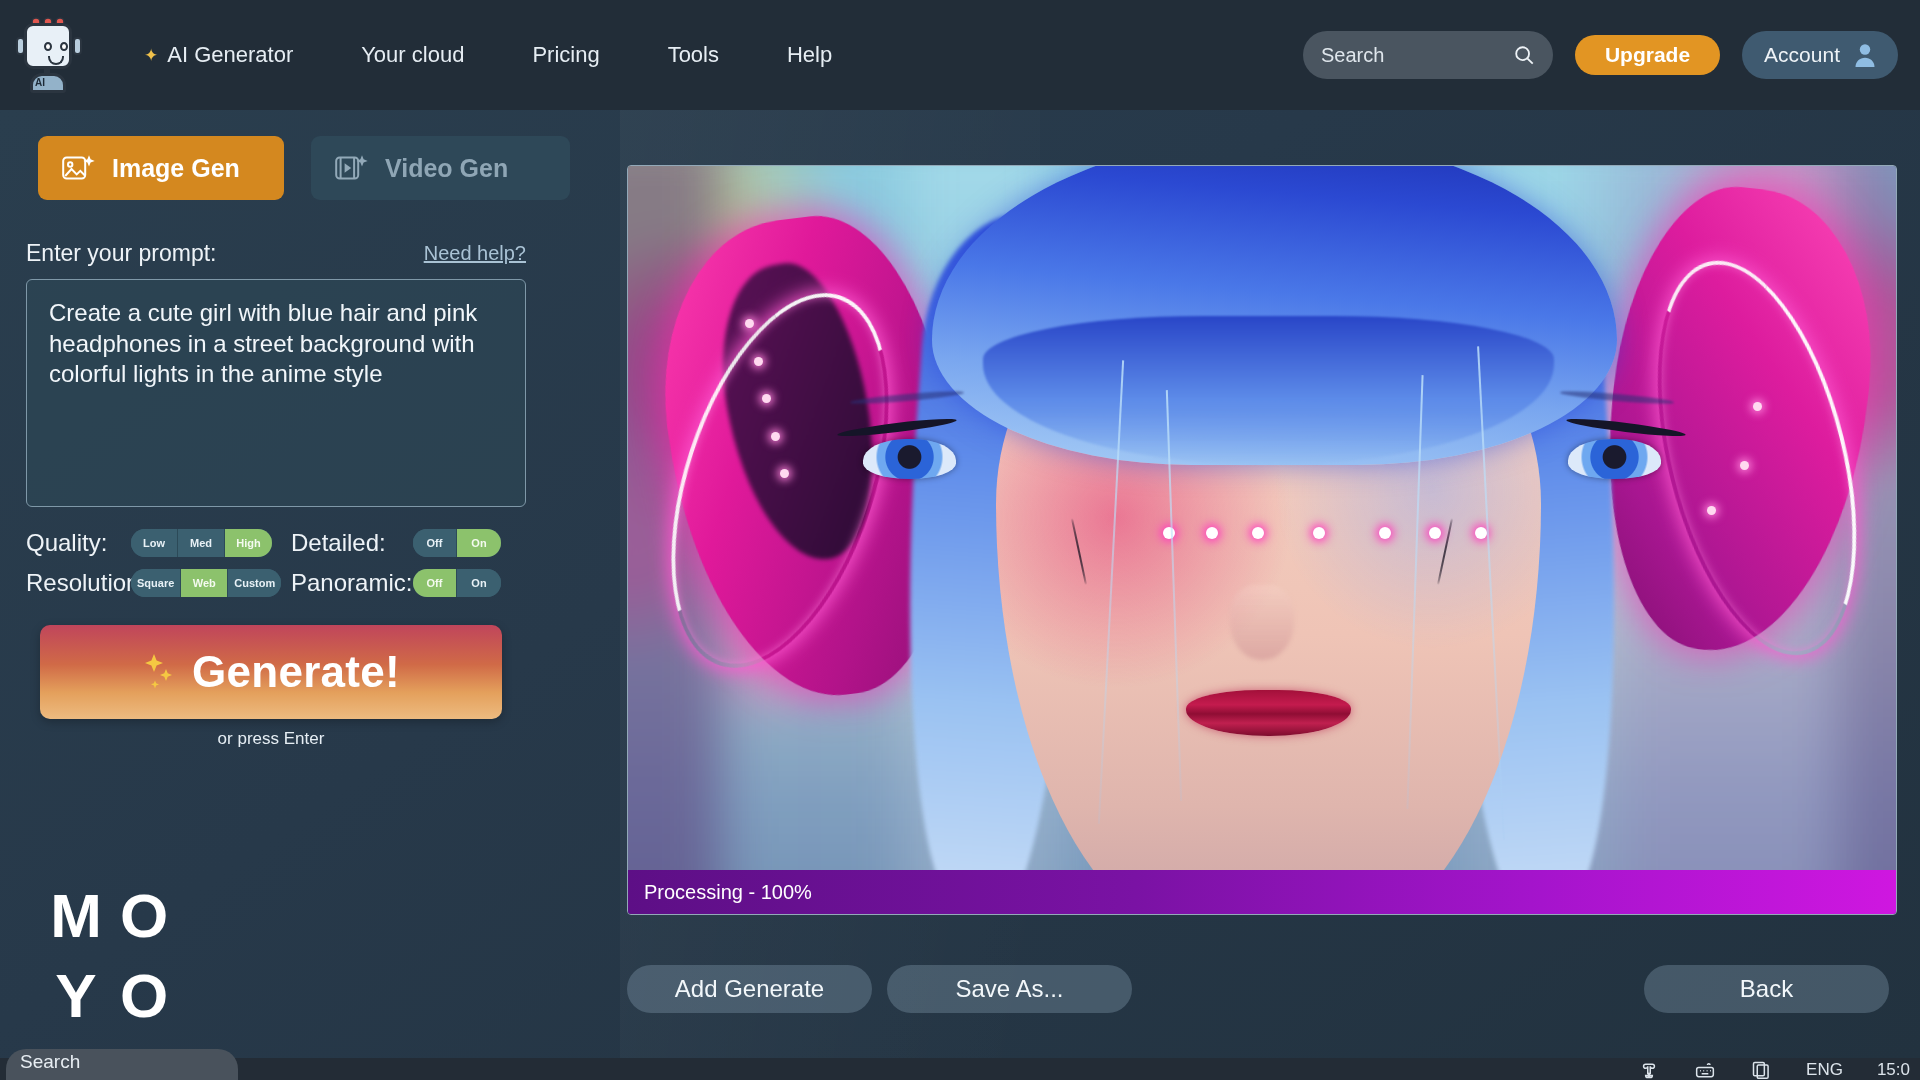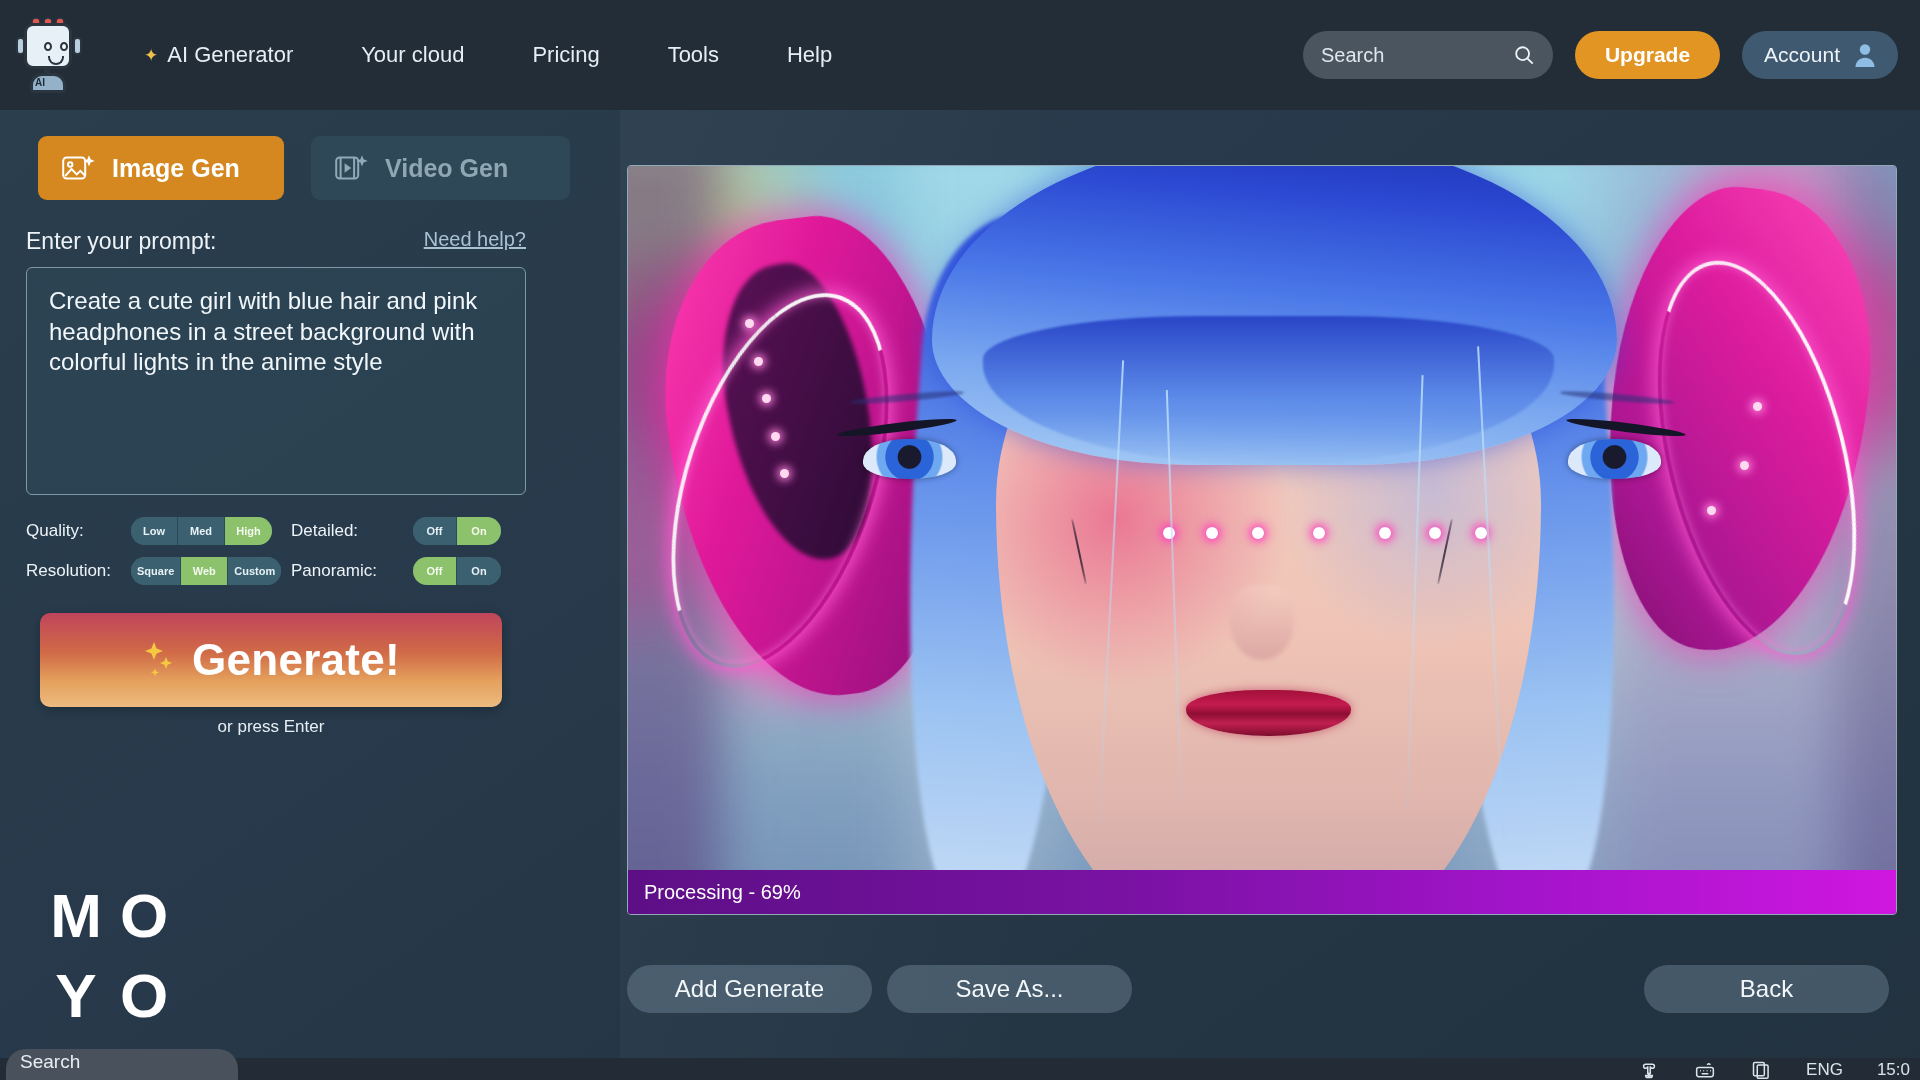--- a/index.html
+++ b/index.html
@@ -79,21 +79,21 @@
   .search-box {
     width: 250px; height: 48px;
     background: #4a5560;
     border-radius: 24px;
     display: flex; align-items: center;
     padding: 0 18px;
   }
   .search-box .ph { color: #dfe6ec; font-size: 20px; flex: 1; }
   .search-icon { width: 22px; height: 22px; flex: 0 0 auto; }
   .btn-upgrade {
-    height: 48px; padding: 0 30px;
+    height: 40px; padding: 0 30px;
     background: #e29523;
     border-radius: 24px;
     color: #ffffff; font-size: 21px; font-weight: bold;
     display: flex; align-items: center; justify-content: center;
     cursor: pointer;
   }
   .btn-account {
     height: 48px; padding: 0 22px;
     background: #3f5a70;
     border-radius: 24px;
@@ -127,22 +127,22 @@
     display: flex; align-items: center; gap: 16px;
     padding: 0 24px;
     font-size: 25px; font-weight: bold;
     cursor: pointer;
   }
   .mode-tab.active { background: #d4881f; color: #ffffff; width: 246px; }
   .mode-tab.inactive { background: #2e4858; color: #8fa6b5; width: 259px; font-weight: bold; }
   .mode-icon { width: 34px; height: 30px; flex: 0 0 auto; }
 
   .prompt-head {
-    margin-top: 28px;
-    display: flex; align-items: flex-start;
+    margin-top: 40px;
+    display: flex; align-items: center;
     width: 500px;
   }
   .prompt-label { font-size: 23px; color: #eef3f7; }
   .need-help {
     margin-left: auto;
     font-size: 20px; color: #a9c2d4;
     text-decoration: underline;
     cursor: pointer;
   }
   .prompt-box {
@@ -160,21 +160,21 @@
   }
 
   
   .settings {
     margin-top: 22px;
     display: grid;
     grid-template-columns: 105px 160px 122px 130px;
     row-gap: 12px;
     align-items: center;
   }
-  .set-label { font-size: 17px; color: #eef3f7; white-space: nowrap; }
+  .set-label { font-size: 24px; color: #eef3f7; white-space: nowrap; }
   .seg {
     display: flex;
     height: 28px;
     border-radius: 14px;
     overflow: hidden;
     background: #3b6070;
     width: fit-content;
   }
   .seg-item {
     min-width: 47px;
@@ -661,21 +661,21 @@
         <div class="lips"></div>
         <div class="choker"></div>
 
         <div class="strand" style="left:38%; top:26%; height:62%; transform:rotate(3deg);"></div>
         <div class="strand" style="left:43%; top:30%; height:55%; transform:rotate(-2deg);"></div>
         <div class="strand" style="left:62%; top:28%; height:58%; transform:rotate(2deg);"></div>
         <div class="strand" style="left:68%; top:24%; height:66%; transform:rotate(-3deg);"></div>
       </div>
 
       <div class="progress">
-        <span>Processing - 69%</span>
+        <span>Processing - 100%</span>
       </div>
     </div>
 
     <div class="actions">
       <div class="act-btn act-caption">
         <span>Add Generate</span>
       </div>
       <div class="act-btn act-saveas">
         <span>Save As...</span>
       </div>

